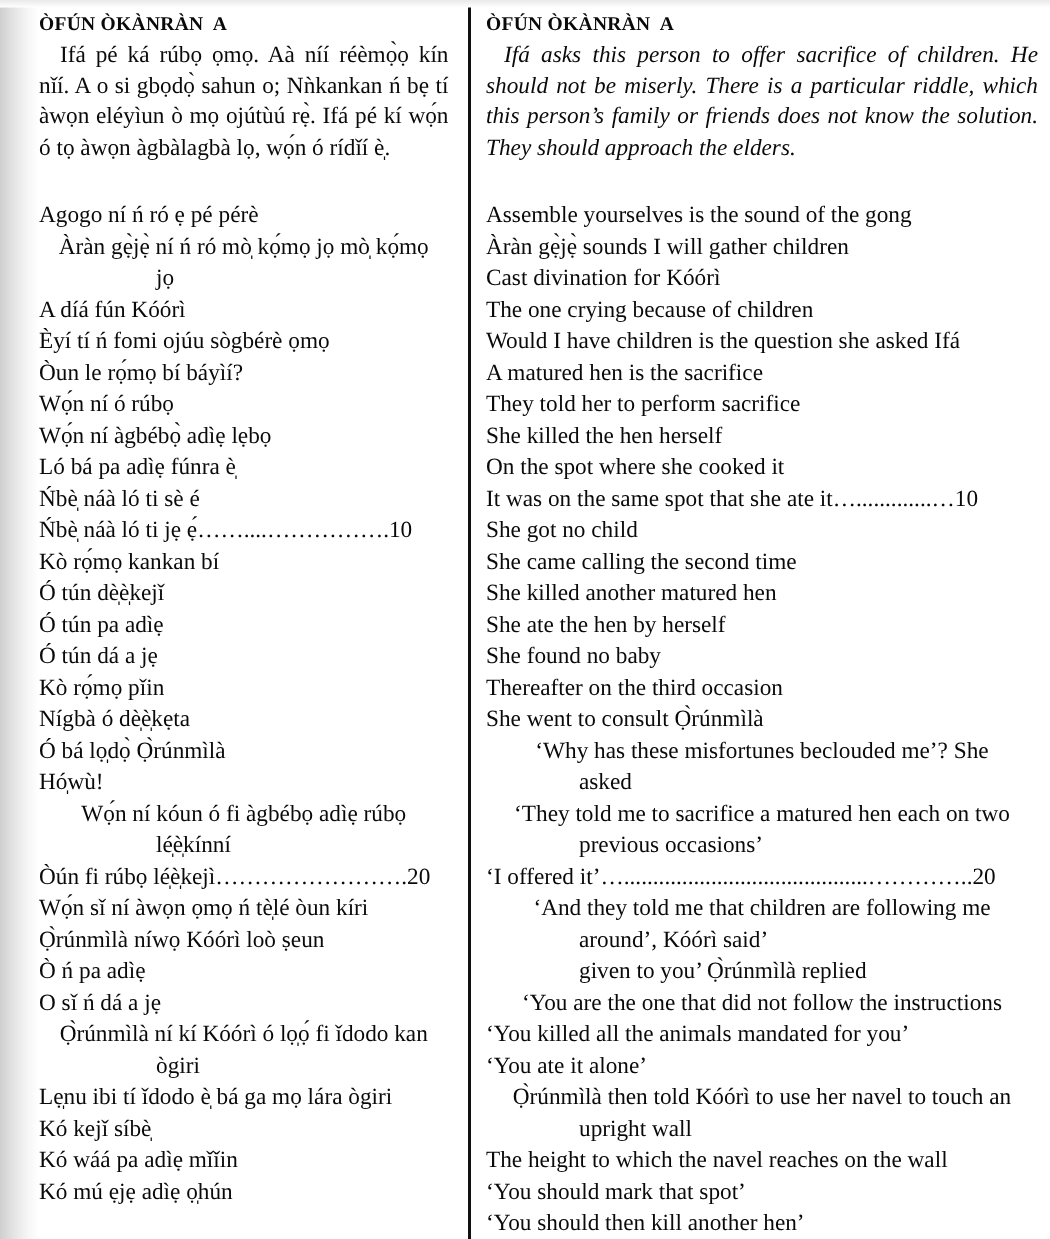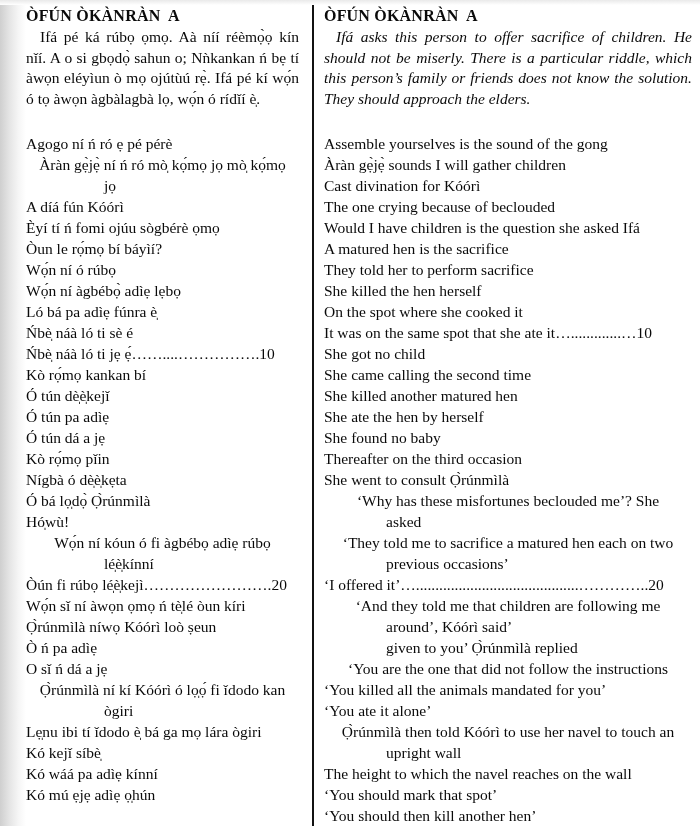--- a/index.html
+++ b/index.html
@@ -65,21 +65,21 @@
     left: 312px;
     top: 0;
     width: 2px;
     height: 826px;
     background: #111111;
     z-index: 3;
   }
 
   .odu-title {
     font-weight: bold;
-    font-size: 16px;
+    font-size: 13px;
     letter-spacing: 0.2px;
     line-height: 20px;
     margin: 0 0 1px 0;
     white-space: pre;
   }
 
   .intro {
     font-size: 15.5px;
     line-height: 20.6px;
     text-align: justify;
@@ -155,33 +155,33 @@
         <div class="vline cont">lé̩è̩kínní</div>
         <div class="vline">Òún fi rúbọ lé̩è̩kejì…………………….20</div>
         <div class="vline">Wọ́n sǐ ní àwọn ọmọ ń tè̩lé òun kíri</div>
         <div class="vline">Ọ̀rúnmìlà níwọ Kóórì  loò  ṣeun</div>
         <div class="vline">Ò ń pa adìẹ</div>
         <div class="vline">O sǐ ń dá a jẹ</div>
         <div class="vline wrap">Ọ̀rúnmìlà ní kí Kóórì  ó lọ̩ọ́  fi ǐdodo kan</div>
         <div class="vline cont">ògiri</div>
         <div class="vline">Lẹ̩nu ibi tí ǐdodo è̩ bá ga mọ lára ògiri</div>
         <div class="vline">Kó kejǐ síbè̩</div>
-        <div class="vline">Kó wáá pa adìẹ kínní</div>
+        <div class="vline">Kó wáá pa adìẹ mǐǐin</div>
         <div class="vline">Kó mú ẹjẹ adìẹ ọ̩hún</div>
       </div>
   </div>
 
   <div class="column col-right">
     <h1 class="odu-title">ÒFÚN ÒKÀNRÀN  A</h1>
     <p class="intro">Ifá asks this person to offer sacrifice of children. He should not be miserly. There is a particular riddle, which this person’s family or friends does not know the solution. They should approach the elders.</p>
     <div class="verse">
         <div class="vline">Assemble yourselves is the sound of the gong</div>
         <div class="vline">Àràn gẹ̀jẹ̀ sounds I will gather children</div>
         <div class="vline">Cast divination for Kóórì</div>
-        <div class="vline">The one crying because of beclouded</div>
+        <div class="vline">The one crying because of children</div>
         <div class="vline">Would I have children is the question she asked Ifá</div>
         <div class="vline">A matured hen is the sacrifice</div>
         <div class="vline">They told her to perform sacrifice</div>
         <div class="vline">She killed the hen herself</div>
         <div class="vline">On the spot where she cooked it</div>
         <div class="vline">It was on the same spot that she ate it….............…10</div>
         <div class="vline">She got no child</div>
         <div class="vline">She came calling the second time</div>
         <div class="vline">She killed another matured hen</div>
         <div class="vline">She ate the hen by herself</div>

